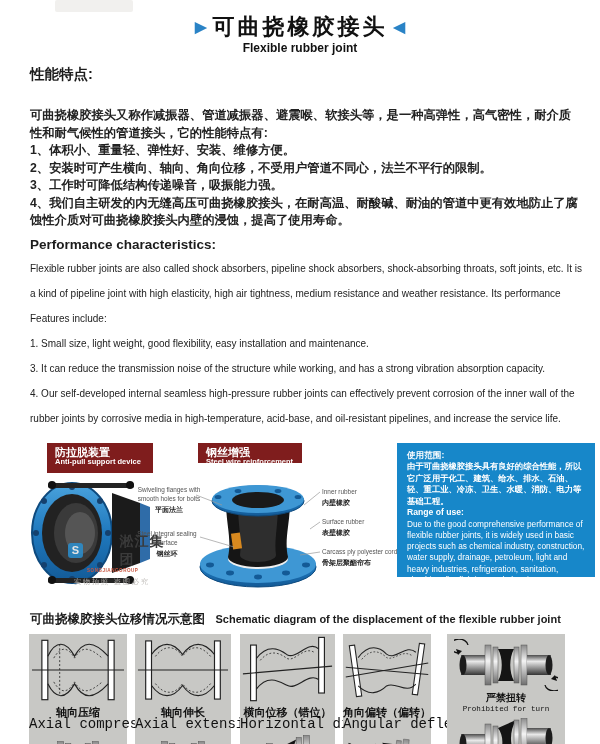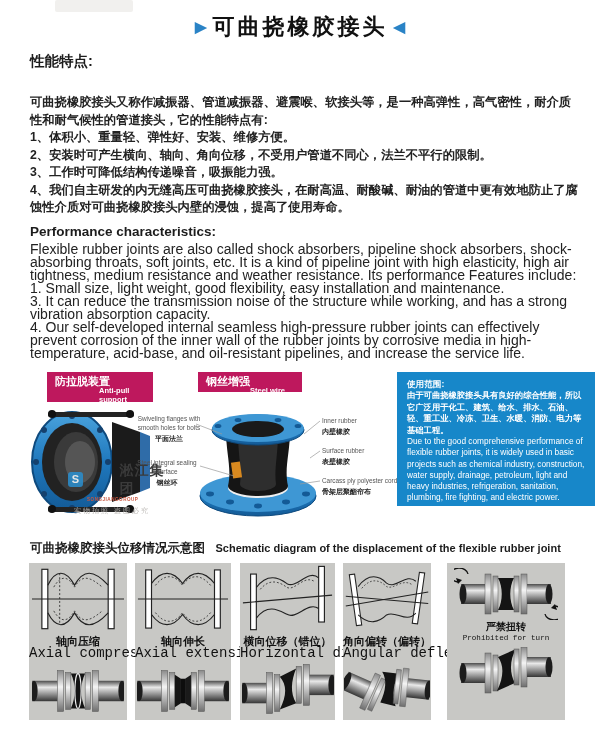--- a/index.html
+++ b/index.html
@@ -10,26 +10,26 @@
 
   .header { padding-top:12px; text-align:center; }
   .title-row { font-size:22px; font-weight:bold; letter-spacing:3px; color:#111; }
   .tri { color:#2a83c6; font-size:15px; vertical-align:2px; letter-spacing:0; padding:0 6px; }
   .subtitle { font-size:12px; font-weight:bold; color:#111; margin-top:-1px; letter-spacing:0; }
 
   .content { margin:0 18px 0 30px; }
   .cn-heading { font-size:14.5px; font-weight:bold; margin:10px 0 23px; }
   .cn-text { font-size:12.3px; font-weight:600; line-height:17.5px; color:#222; }
   .en-heading { font-size:13.5px; font-weight:bold; margin:7px 0 4px; }
-  .en-text { font-size:14px; line-height:13px; color:#222; }
+  .en-text { font-size:10px; line-height:25px; color:#222; }
 
   .photo-section { position:relative; height:160px; margin-top:6px; }
-  .photo-label { position:absolute; background:#be185d; color:#fff; padding:3px 8px 3px 8px; line-height:1.15; }
+  .photo-label { position:absolute; background:#7f1d1d; color:#fff; padding:3px 8px 3px 8px; line-height:1.15; }
   .photo-label .lc { font-size:11px; font-weight:bold; display:block; }
-  .photo-label .le { font-size:7.5px; font-weight:bold; display:block;margin-left:44px; }
+  .photo-label .le { font-size:7.5px; font-weight:bold; display:block; }
   .label1 { left:47px; top:6px; width:106px; height:30px; }
   .label2 { left:198px; top:6px; width:104px; height:20px; }
 
   .range-box { position:absolute; left:397px; top:6px; width:198px; height:134px; background:#1787c9; color:#fff; padding:7px 10px; }
   .range-box .rh { font-size:8.6px; font-weight:bold; line-height:11.5px; }
   .range-box .rb { font-size:8.3px; font-weight:bold; line-height:11.5px; }
   .range-box .re { font-size:8.3px; font-weight:normal; line-height:11.3px; }
 
   .photoL { position:absolute; left:28px; top:38px; width:146px; height:116px; }
   .photoR { position:absolute; left:196px; top:44px; width:124px; height:108px; }
@@ -89,20 +89,21 @@
     </linearGradient>
   </defs>
 </svg>
 
 <div class="corner-logo"></div>
 
 <div class="header">
   <div class="title-row">
     <span class="tri">▶</span><span>可曲挠橡胶接头</span><span class="tri">◀</span>
   </div>
+  <div class="subtitle">Flexible rubber joint</div>
 </div>
 
 <div class="content">
   <div class="cn-heading">性能特点:</div>
   <div class="cn-text">可曲挠橡胶接头又称作减振器、管道减振器、避震喉、软接头等，是一种高弹性，高气密性，耐介质性和耐气候性的管道接头，它的性能特点有:</div>
   <div class="cn-text">1、体积小、重量轻、弹性好、安装、维修方便。</div>
   <div class="cn-text">2、安装时可产生横向、轴向、角向位移，不受用户管道不同心，法兰不平行的限制。</div>
   <div class="cn-text">3、工作时可降低结构传递噪音，吸振能力强。</div>
   <div class="cn-text">4、我们自主研发的内无缝高压可曲挠橡胶接头，在耐高温、耐酸碱、耐油的管道中更有效地防止了腐蚀性介质对可曲挠橡胶接头内壁的浸蚀，提高了使用寿命。</div>
 
@@ -210,20 +211,21 @@
       <div class="wm-s">S</div>
       <div class="wm-cn">淞江集团</div>
     </div>
     <div class="wm-en">SONGJIANGGROUP</div>
     <div class="wm-note">实物拍照 盗图必究</div>
   </div>
 
   <div class="range-box">
     <div class="rh">使用范围:</div>
     <div class="rb">由于可曲挠橡胶接头具有良好的综合性能，所以它广泛用于化工、建筑、给水、排水、石油、轻、重工业、冷冻、卫生、水暖、消防、电力等基础工程。</div>
+    <div class="rh">Range of use:</div>
     <div class="re">Due to the good comprehensive performance of flexible rubber joints, it is widely used in basic projects such as chemical industry, construction, water supply, drainage, petroleum, light and heavy industries, refrigeration, sanitation, plumbing, fire fighting, and electric power.</div>
   </div>
 </div>
 
 <div class="diagram-heading">
   <span class="dh-cn">可曲挠橡胶接头位移情况示意图</span>
   <span class="dh-en">Schematic diagram of the displacement of the flexible rubber joint</span>
 </div>
 
 <div class="panels">

